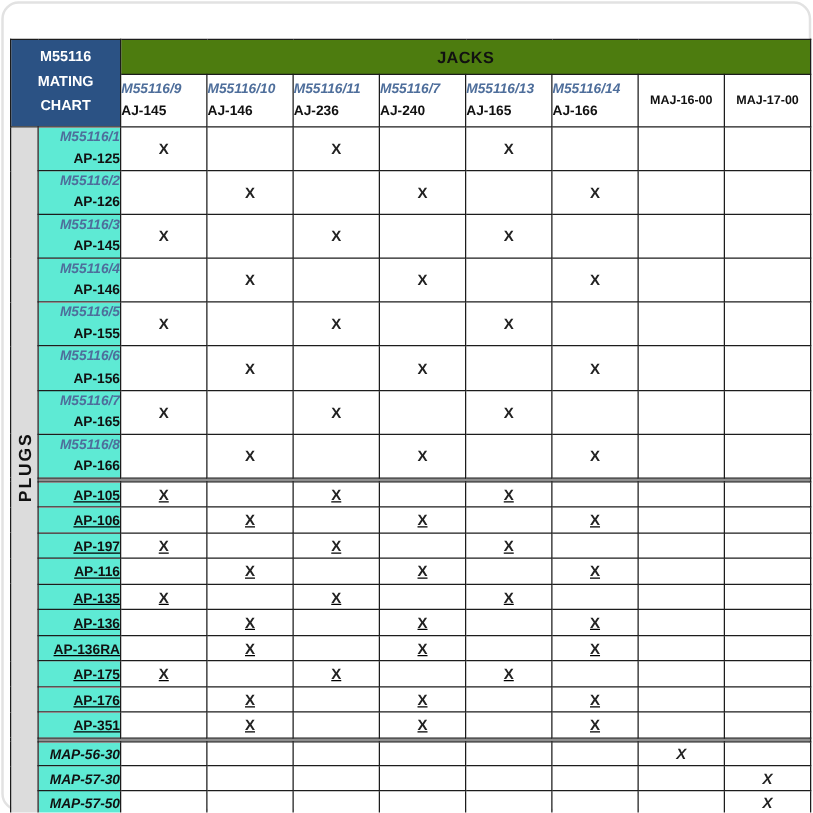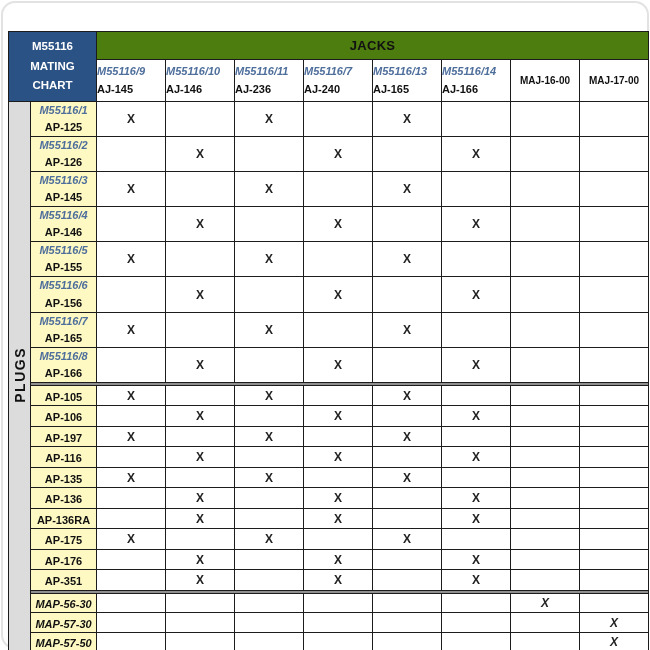--- a/index.html
+++ b/index.html
@@ -39,30 +39,30 @@
   }
   .part { color:#111; font-weight:bold; font-size:11px; line-height:1.55; white-space:nowrap; }
   .maj { text-align:center; vertical-align:middle; font-weight:bold; font-size:10px; color:#111; background:#fff; }
   
   .plugs { background:#DCDCDC; text-align:center; vertical-align:middle; }
   .plugs-text {
     display:inline-block; writing-mode:vertical-rl; transform:rotate(180deg);
     font-weight:bold; font-size:14px; letter-spacing:1.5px; color:#111;
   }
   
-  .label-cell { background:#fef9c3; text-align:center; vertical-align:middle; padding:1px 2px 1px 4px; }
+  .label-cell { background:#5eead4; text-align:right; vertical-align:middle; padding:1px 2px 1px 4px; }
   .label-single { font-weight:bold; font-size:11px; color:#111; white-space:nowrap; }
   
   .mark-cell {
     background:#fff; text-align:center; vertical-align:middle;
     font-size:12px; font-weight:600; color:#222;
   }
   
   tr.sec1 { height:30px; }
-  tr.sec2 { height:20.5px; }
+  tr.sec2 { height:20.5px;text-decoration:underline; }
   tr.sec3 { height:19.5px;font-style:italic; }
   tr.hdr2 { height:42px; }
   
   tr.sep td {
     height:2px; padding:0; background:#8f8f8f;
     border-top:1.6px solid #1c1c1c; border-bottom:1.6px solid #1c1c1c;
   }
 </style>
 </head>
 <body>

